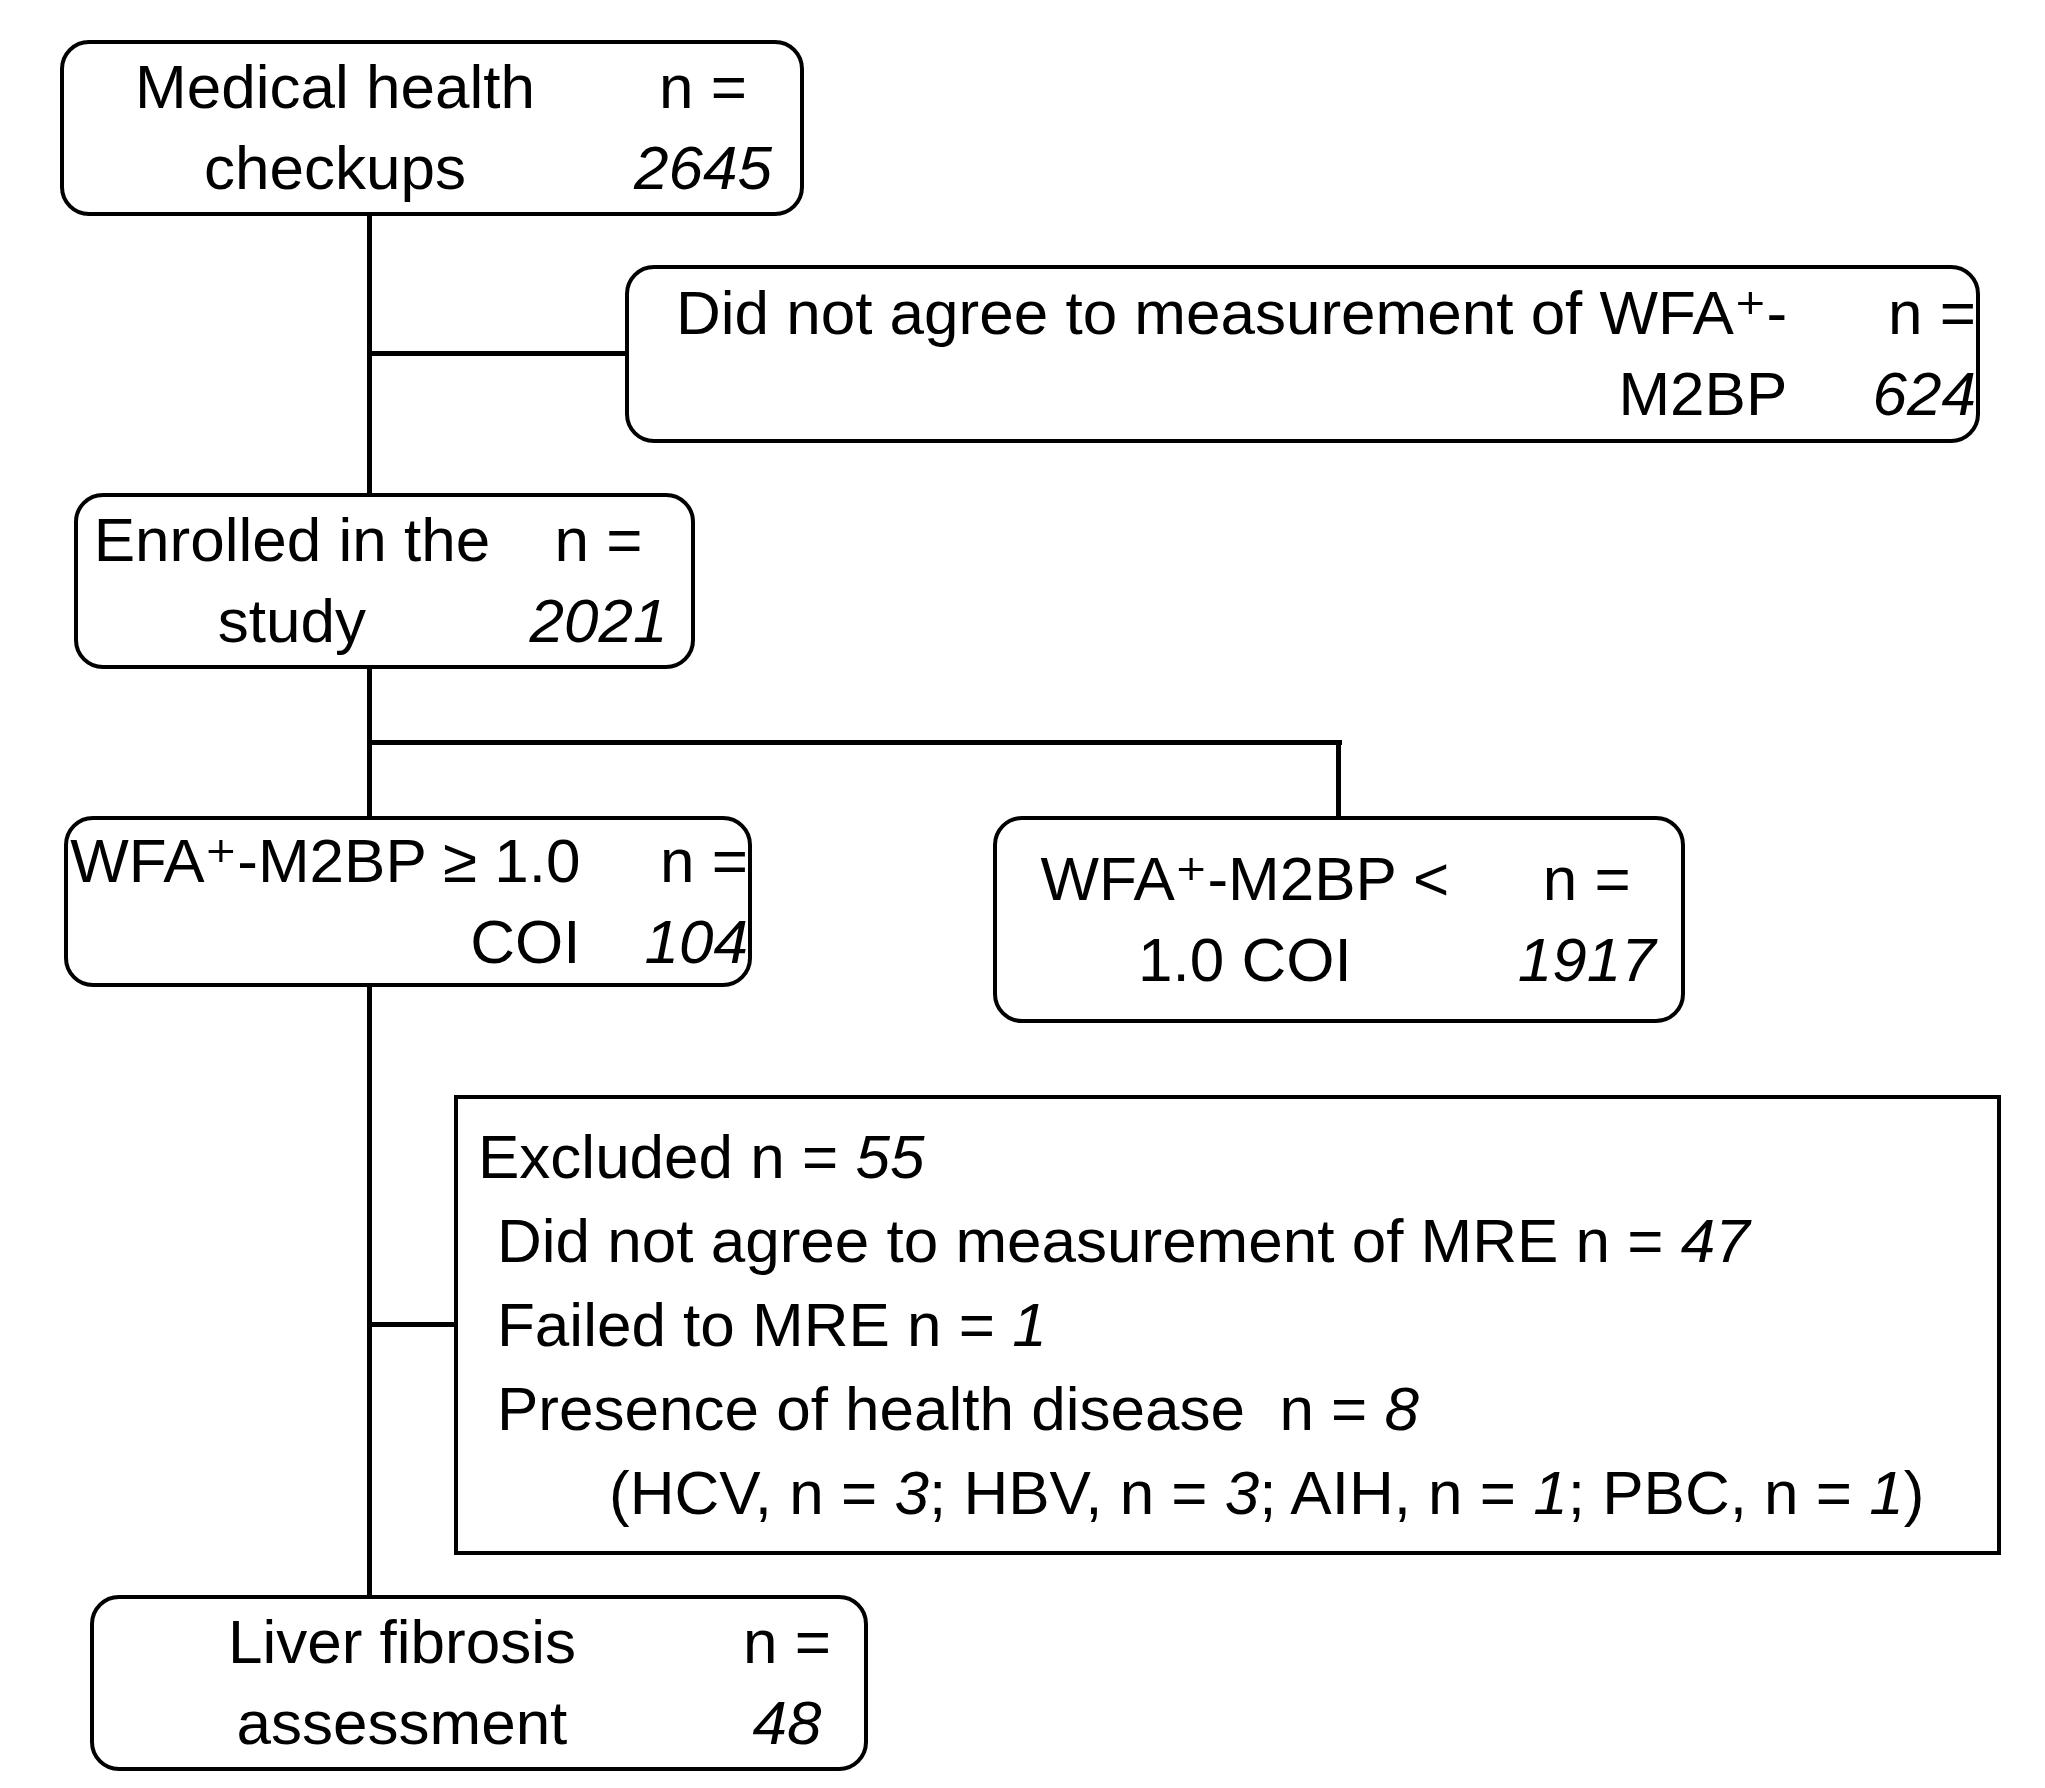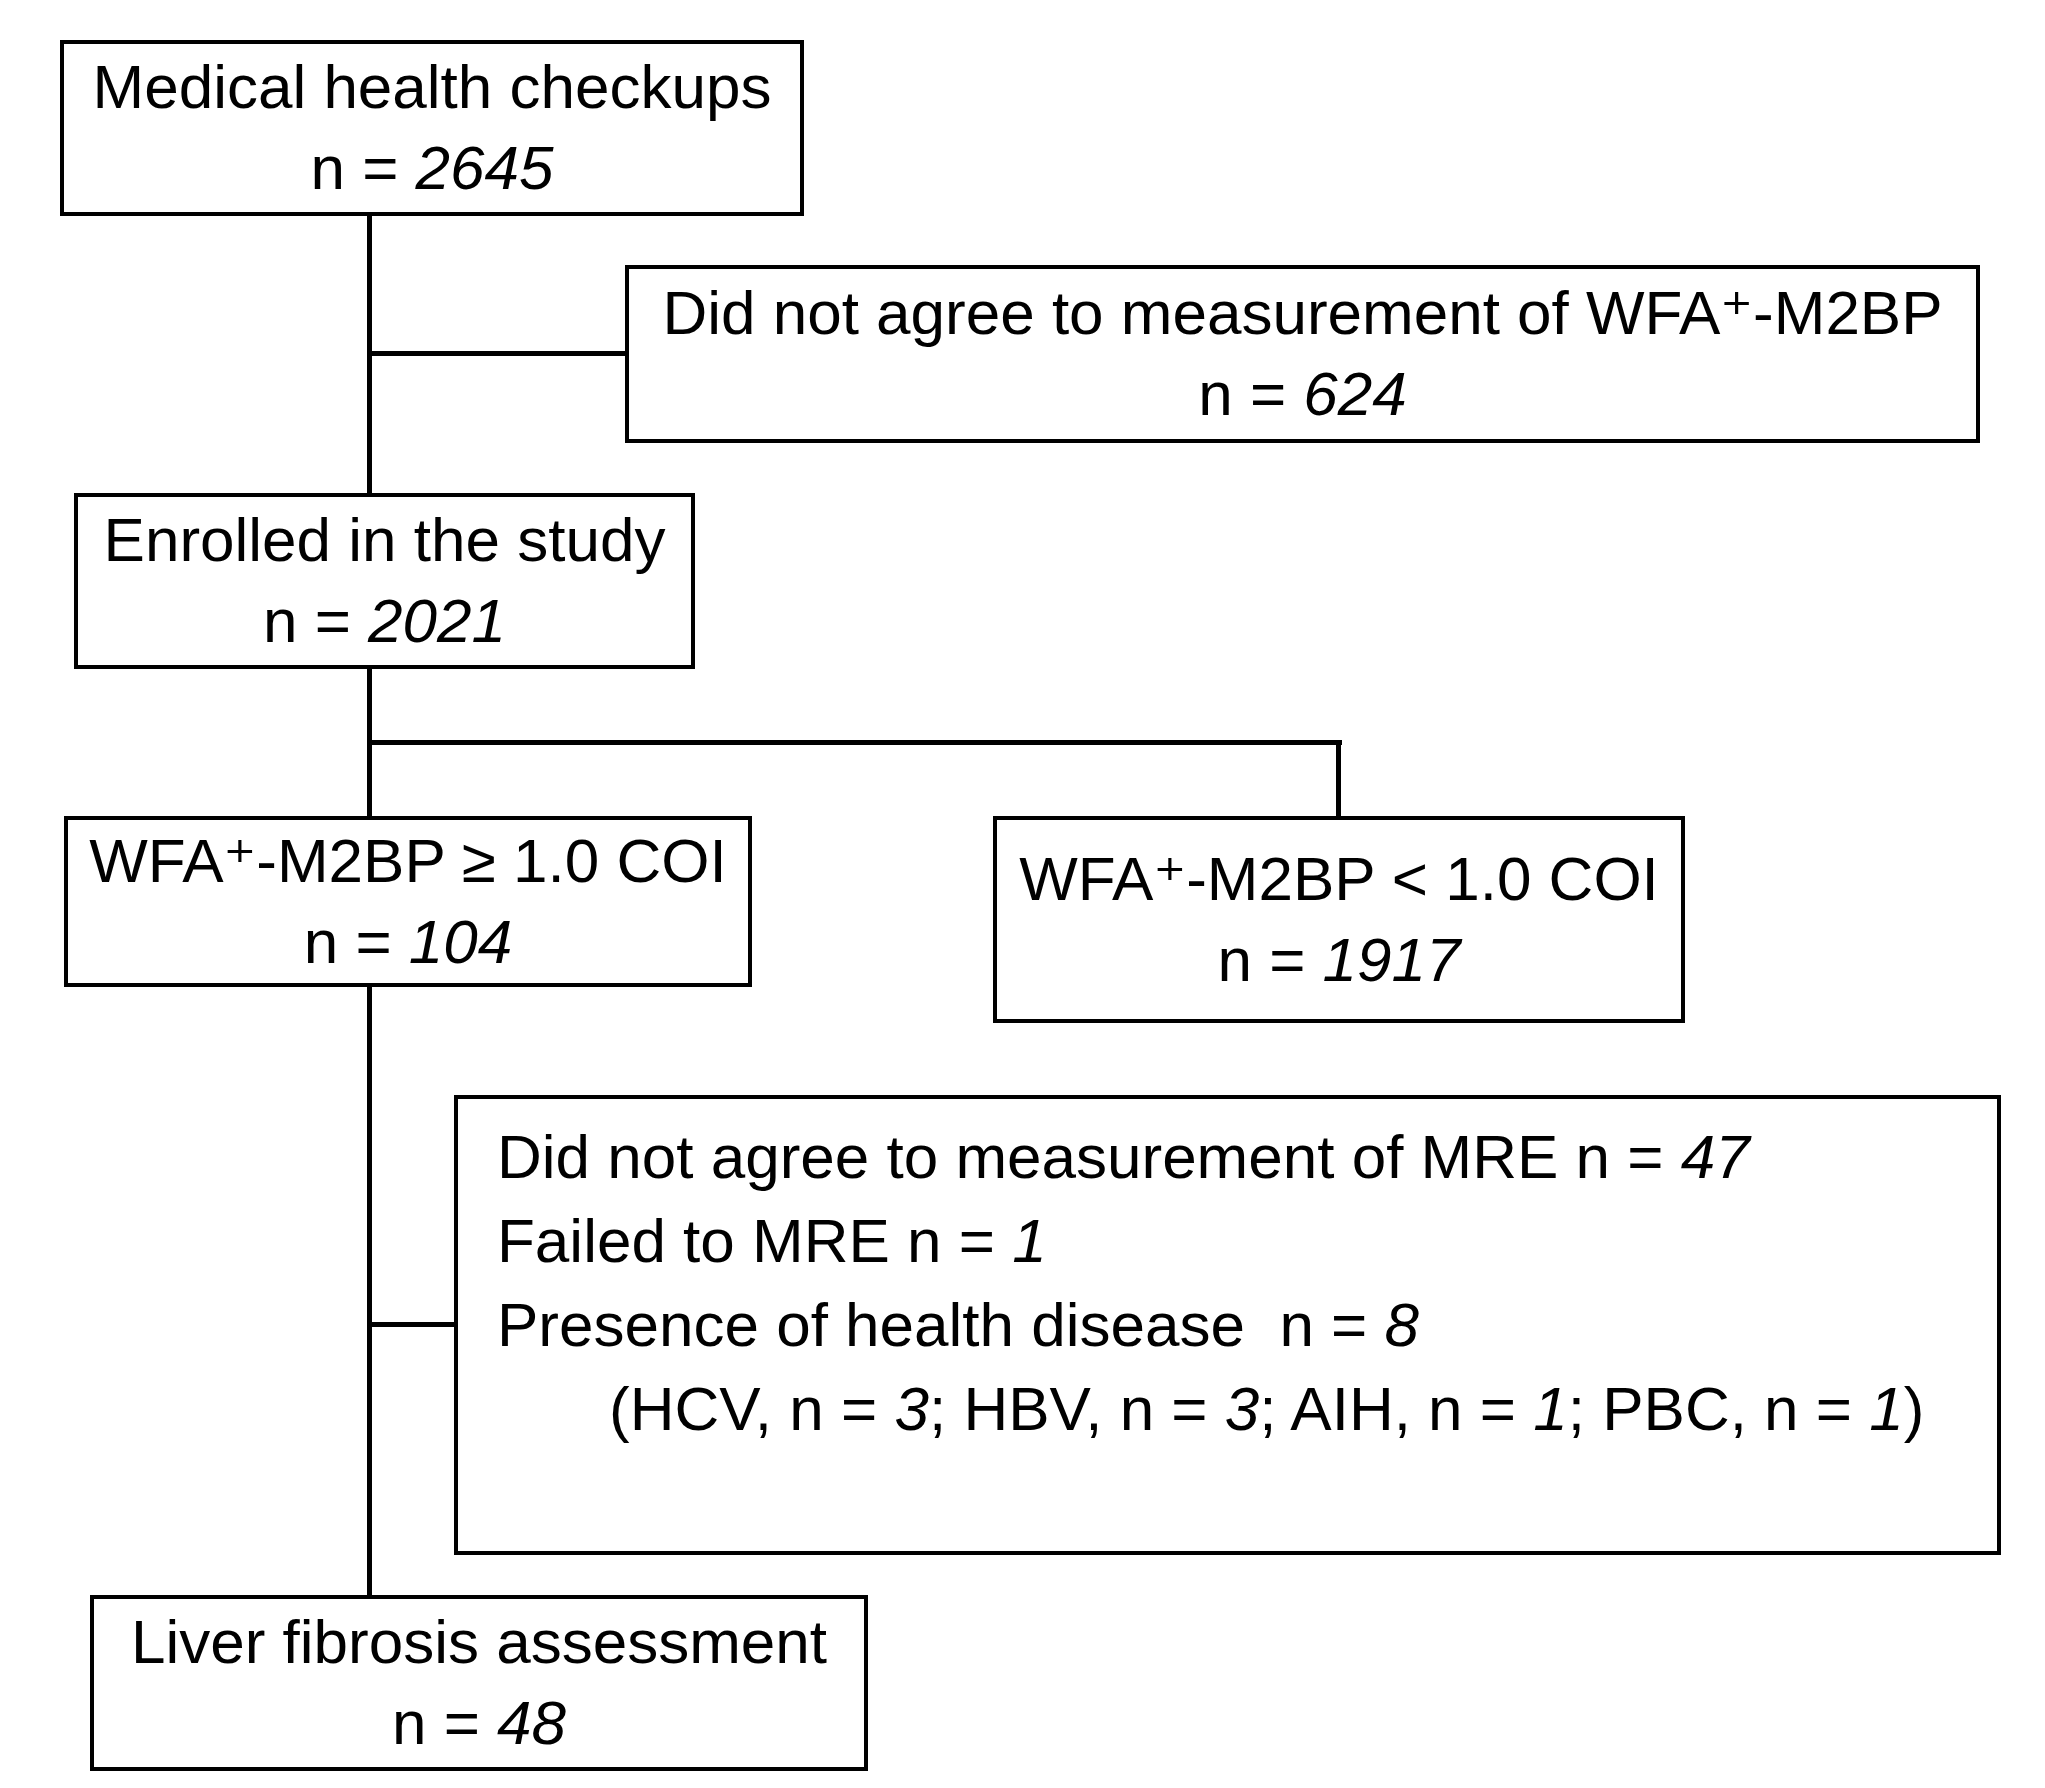--- a/index.html
+++ b/index.html
@@ -21,24 +21,25 @@
     position: absolute;
     background: #ffffff;
     border: 4.7px solid #000000;
     box-sizing: border-box;
     font-size: 62px;
     line-height: 1.3;
     z-index: 2;
   }
   .box.centered {
     display: flex;
-    flex-direction: column;
+    flex-direction: row;
     justify-content: center;
     align-items: center;
     text-align: center;
+    border-radius: 29px;
   }
   .conn {
     position: absolute;
     background: #000000;
     z-index: 1;
   }
   .it { font-style: italic; }
   .nline span, .xline span { white-space: pre-wrap; }
 
   
@@ -95,20 +96,21 @@
     <div class="title">WFA⁺-M2BP ≥ 1.0 COI</div>
     <div class="nline"><span>n = </span><span class="it">104</span></div>
   </div>
 
   <div class="box centered" id="box-wfa-low">
     <div class="title">WFA⁺-M2BP &lt; 1.0 COI</div>
     <div class="nline"><span>n = </span><span class="it">1917</span></div>
   </div>
 
   <div class="box" id="box-excluded">
+    <div class="xline"><span>Excluded n = </span><span class="it">55</span></div>
     <div class="xline ind1"><span>Did not agree to measurement of MRE n = </span><span class="it">47</span></div>
     <div class="xline ind1"><span>Failed to MRE n = </span><span class="it">1</span></div>
     <div class="xline ind1"><span>Presence of health disease  n = </span><span class="it">8</span></div>
     <div class="xline ind2"><span>(HCV, n = </span><span class="it">3</span><span>; HBV, n = </span><span class="it">3</span><span>; AIH, n = </span><span class="it">1</span><span>; PBC, n = </span><span class="it">1</span><span>)</span></div>
   </div>
 
   <div class="box centered" id="box-fibrosis">
     <div class="title">Liver fibrosis assessment</div>
     <div class="nline"><span>n = </span><span class="it">48</span></div>
   </div>

